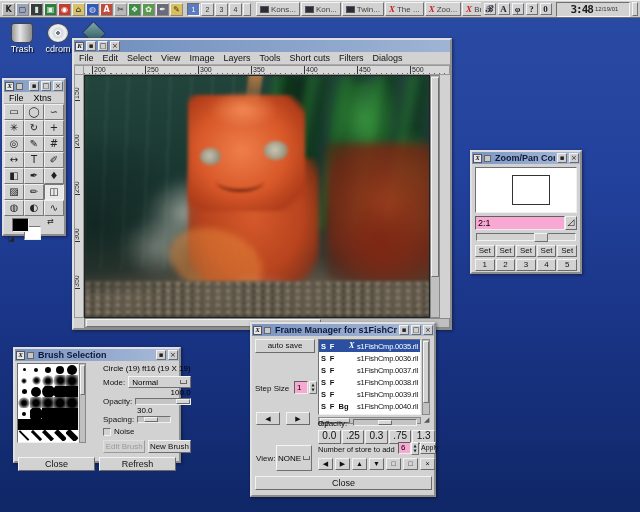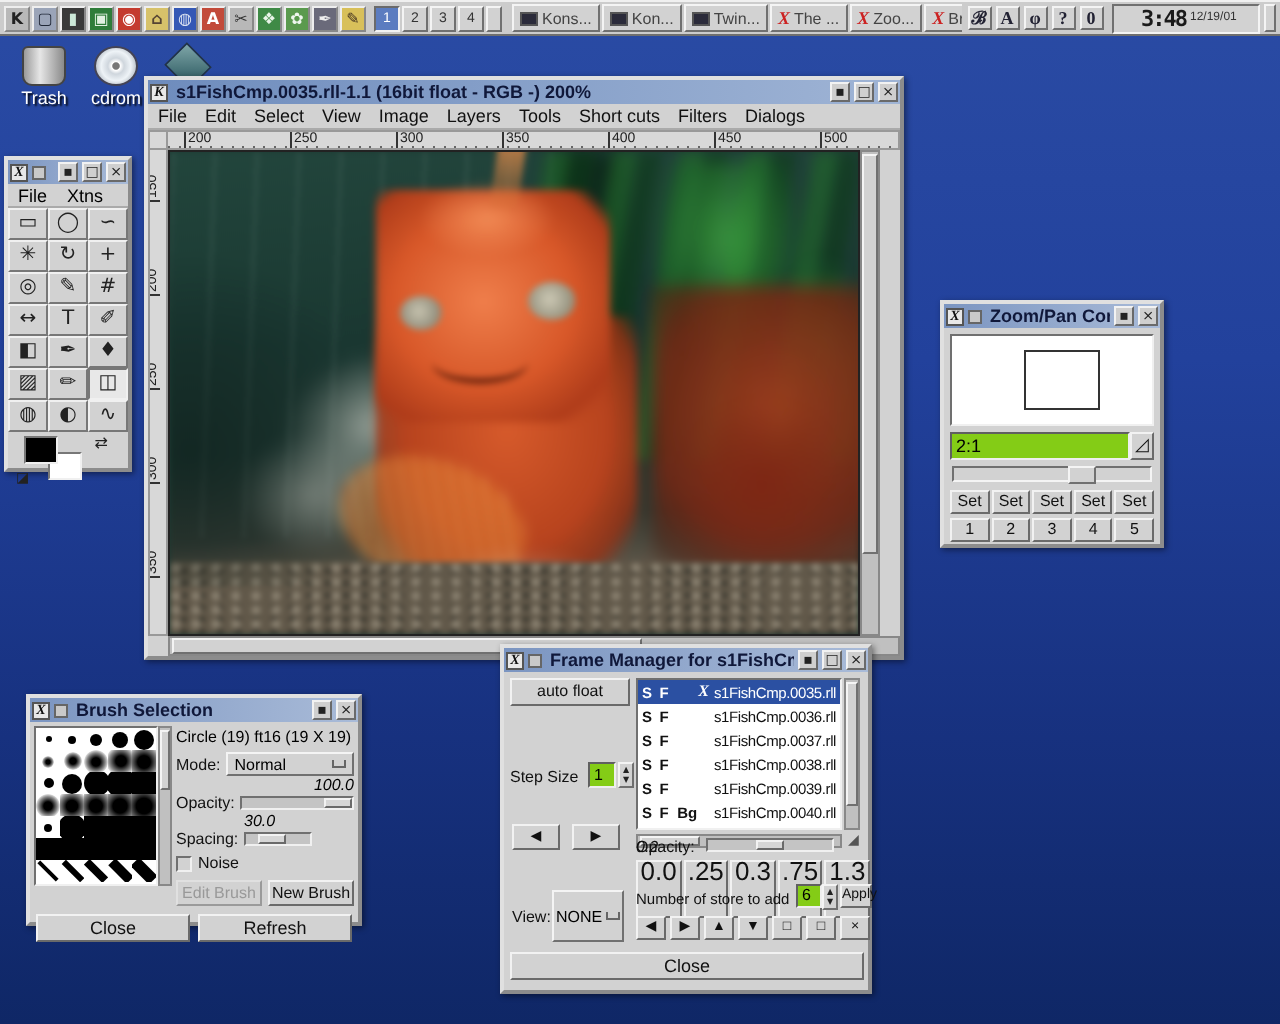--- a/index.html
+++ b/index.html
@@ -4,21 +4,21 @@
 <style>
   * { margin:0; padding:0; box-sizing:border-box; }
   body { font-family:"Liberation Sans", sans-serif; }
   #screen { position:relative; width:640px; height:512px; overflow:hidden;
     background:linear-gradient(180deg,#2a4ba4 0%,#22419c 35%,#17317f 72%,#0f2766 100%);
     font-family:"Liberation Sans", sans-serif; }
 
   
   .raised { background:#d2d2d2; border:1px solid; border-color:#f4f4f4 #707070 #707070 #f4f4f4; }
   .sunken { background:#d2d2d2; border:1px solid; border-color:#707070 #f4f4f4 #f4f4f4 #707070; }
-  .well   { background:#84cc16; border:1px solid; border-color:#606060 #eeeeee #eeeeee #606060; }
+  .well   { background:#f9a8d4; border:1px solid; border-color:#606060 #eeeeee #eeeeee #606060; }
   .win { position:absolute; background:#d2d2d2; border:2px outset #e0e0e0; box-shadow:1px 1px 3px rgba(0,0,0,.45); }
   .titlebar { height:12px; display:flex; align-items:center; gap:2px; padding:0 1px;
     background:linear-gradient(90deg,#7b95c1,#a9bbd8); overflow:hidden; }
   .titlebar .ticon { width:9px; height:9px; background:#e8e8e8; border:1px solid #555;
     font:bold 7px/7px "Liberation Serif",serif; color:#111; text-align:center; flex:0 0 auto; font-style:italic; }
   .titlebar .pin { width:7px; height:7px; background:#c9c9c9; border:1px solid #666; flex:0 0 auto; }
   .title-text { flex:1; font:bold 9px "Liberation Sans",sans-serif; color:#10183a;
     white-space:nowrap; overflow:hidden; padding-left:2px; }
   .tbtn { width:10px; height:10px; flex:0 0 auto; background:#cfcfcf; border:1px solid;
     border-color:#f2f2f2 #6a6a6a #6a6a6a #f2f2f2; font:7px/8px "DejaVu Sans",sans-serif;
@@ -150,26 +150,26 @@
   #brush-body { display:flex; padding:2px; gap:2px; }
   #brush-left { display:flex; }
   #brush-grid { width:62px; height:80px; background:#fff; border:1px solid; border-color:#707070 #f0f0f0 #f0f0f0 #707070; overflow:hidden; }
   .brow { display:flex; height:11px; }
   .bcell { width:12px; height:11px; overflow:hidden; display:flex; align-items:center; justify-content:center; flex:0 0 auto; }
   .bdot-solid { background:#000; border-radius:50%; flex:0 0 auto; }
   .bdot-fuzzy { background:radial-gradient(circle,#000 25%,rgba(0,0,0,.45) 55%,transparent 75%); border-radius:50%; flex:0 0 auto; }
   .bdot-line { background:#000; transform:rotate(-45deg); height:13px; flex:0 0 auto; }
   #brush-scroll { position:relative; width:7px; height:80px; background:#c0c0c0; border:1px solid #888; }
   #brush-scroll .thumb { position:absolute; top:1px; left:0; width:5px; height:30px; }
-  #brush-right { flex:1; position:relative; font-size:8px; }
+  #brush-right { flex:1; position:relative; font-size:8px;margin-left:15px; }
   #brush-name { font:8px "Liberation Sans",sans-serif; margin-top:1px; white-space:nowrap; }
   .brow-line { display:flex; align-items:center; gap:3px; margin-top:3px; }
   #mode-box { flex:1; height:12px; display:flex; align-items:center; justify-content:space-between; padding:0 3px; font-size:8px; }
   .omark { width:7px; height:4px; border:1px solid #666; border-top:none; }
-  .slider-val { text-align:right; font-size:8px;font-style:italic; }
+  .slider-val { text-align:right; font-size:8px; }
   .slider { position:relative; height:7px; background:#c4c4c4; border:1px solid; border-color:#707070 #f0f0f0 #f0f0f0 #707070; }
   .slider .sthumb { position:absolute; top:0px; width:14px; height:5px; background:#d6d6d6; border:1px solid; border-color:#f2f2f2 #6a6a6a #6a6a6a #f2f2f2; }
   .checkbox { width:8px; height:8px; background:#d2d2d2; border:1px solid; border-color:#707070 #f0f0f0 #f0f0f0 #707070; }
   #brush-btnrow { display:flex; gap:3px; margin-top:4px; }
   #brush-btnrow .btn { height:13px; font-size:8px; line-height:11px; }
   #brush-bottom { display:flex; gap:4px; padding:2px 3px; }
   #brush-bottom .btn { flex:1; height:14px; font-size:9px; line-height:12px; }
   .disabled { color:#999 !important; border-color:#e0e0e0 #9a9a9a #9a9a9a #e0e0e0; }
 
   
@@ -194,21 +194,21 @@
   #fm-vscroll { position:absolute; left:170px; top:3px; width:8px; height:76px; background:#c0c0c0; border:1px solid #888; }
   #fm-vscroll .thumb { position:absolute; top:1px; left:0; width:6px; height:62px; }
   #fm-hscroll { position:absolute; left:66px; top:81px; width:103px; height:7px; background:#c0c0c0; border:1px solid #888; }
   #fm-hscroll .thumb { position:absolute; left:1px; top:0; width:30px; height:5px; }
   #fm-resize { position:absolute; left:172px; top:81px; font:7px/7px "DejaVu Sans",sans-serif; color:#555; }
   #fm-opacity-row { position:absolute; left:3px; top:94px; width:180px; height:10px; }
   #fm-opacity-row .lbl { position:absolute; left:63px; top:1px; font-size:8px; }
   #fm-opslider { position:absolute; left:98px; top:1px; width:64px; }
   #fm-opval { position:absolute; right:2px; top:1px; font-size:8px;font-style:italic; }
   #fm-presets { position:absolute; left:66px; top:106px; width:117px; display:flex; gap:1px; }
-  #fm-presets .btn { flex:1; height:29px; font-size:13px; line-height:9px; }
+  #fm-presets .btn { flex:1; height:14px; font-size:10px; line-height:9px; }
   #fm-linklabel { position:absolute; left:4px; top:130px; font-size:8px; }
   #fm-linkbox { position:absolute; left:24px; top:121px; width:36px; height:26px; display:flex; align-items:center; justify-content:center; gap:2px; font-size:8px; }
   #fm-storelabel { position:absolute; left:66px; top:121px; font-size:7.5px; }
   #fm-storebox { position:absolute; left:146px; top:118px; width:13px; height:12px; font:8px/10px "Liberation Sans",sans-serif; padding-left:2px; }
   #fm-storespin { left:159px; top:118px; }
   #fm-apply { position:absolute; left:168px; top:118px; width:16px; height:12px; font-size:7px; line-height:10px; }
   #fm-transport { position:absolute; left:66px; top:134px; width:117px; display:flex; gap:2px; }
   #fm-transport .btn { flex:1; height:12px; font-size:7px; line-height:10px; }
   #fm-close { position:absolute; left:3px; top:152px; width:177px; height:14px; font-size:9px; line-height:12px; }
 </style>
@@ -291,21 +291,20 @@
     <div id="clock" class="sunken">
       <span class="time">3:48</span>
       <span class="date"><span>12/19/</span><span>01</span></span>
     </div>
     <div class="endhandle raised"></div>
   </div>
 
   <div id="imgwin" class="win">
     <div class="titlebar">
       <span class="ticon">K</span>
-      <span class="title-text">s1FishCmp.0035.rll-1.1 (16bit float - RGB -) 200%</span>
       <span class="tbtn">▪</span>
       <span class="tbtn">□</span>
       <span class="tbtn">×</span>
     </div>
     <div id="iw-menus">
         <span class="mi">File</span>
         <span class="mi">Edit</span>
         <span class="mi">Select</span>
         <span class="mi">View</span>
         <span class="mi">Image</span>
@@ -627,21 +626,21 @@
   <div id="framewin" class="win">
     <div class="titlebar">
       <span class="ticon">X</span>
       <span class="pin"></span>
       <span class="title-text">Frame Manager for s1FishCmp.0035.rll</span>
       <span class="tbtn">▪</span>
       <span class="tbtn">□</span>
       <span class="tbtn">×</span>
     </div>
     <div id="fm-top">
-      <div id="fm-autosave" class="btn">auto float</div>
+      <div id="fm-autosave" class="btn">auto save</div>
       <span id="fm-steplabel" class="lbl">Step Size</span>
       <div id="fm-stepbox" class="well">1</div>
       <div id="fm-stepspin" class="spin raised">
           <span>▲</span>
           <span>▼</span>
         </div>
       <div id="fm-arrowL" class="btn">◀</div>
       <div id="fm-arrowR" class="btn">▶</div>
       <div id="fm-list">
           <div class="frow selected">

